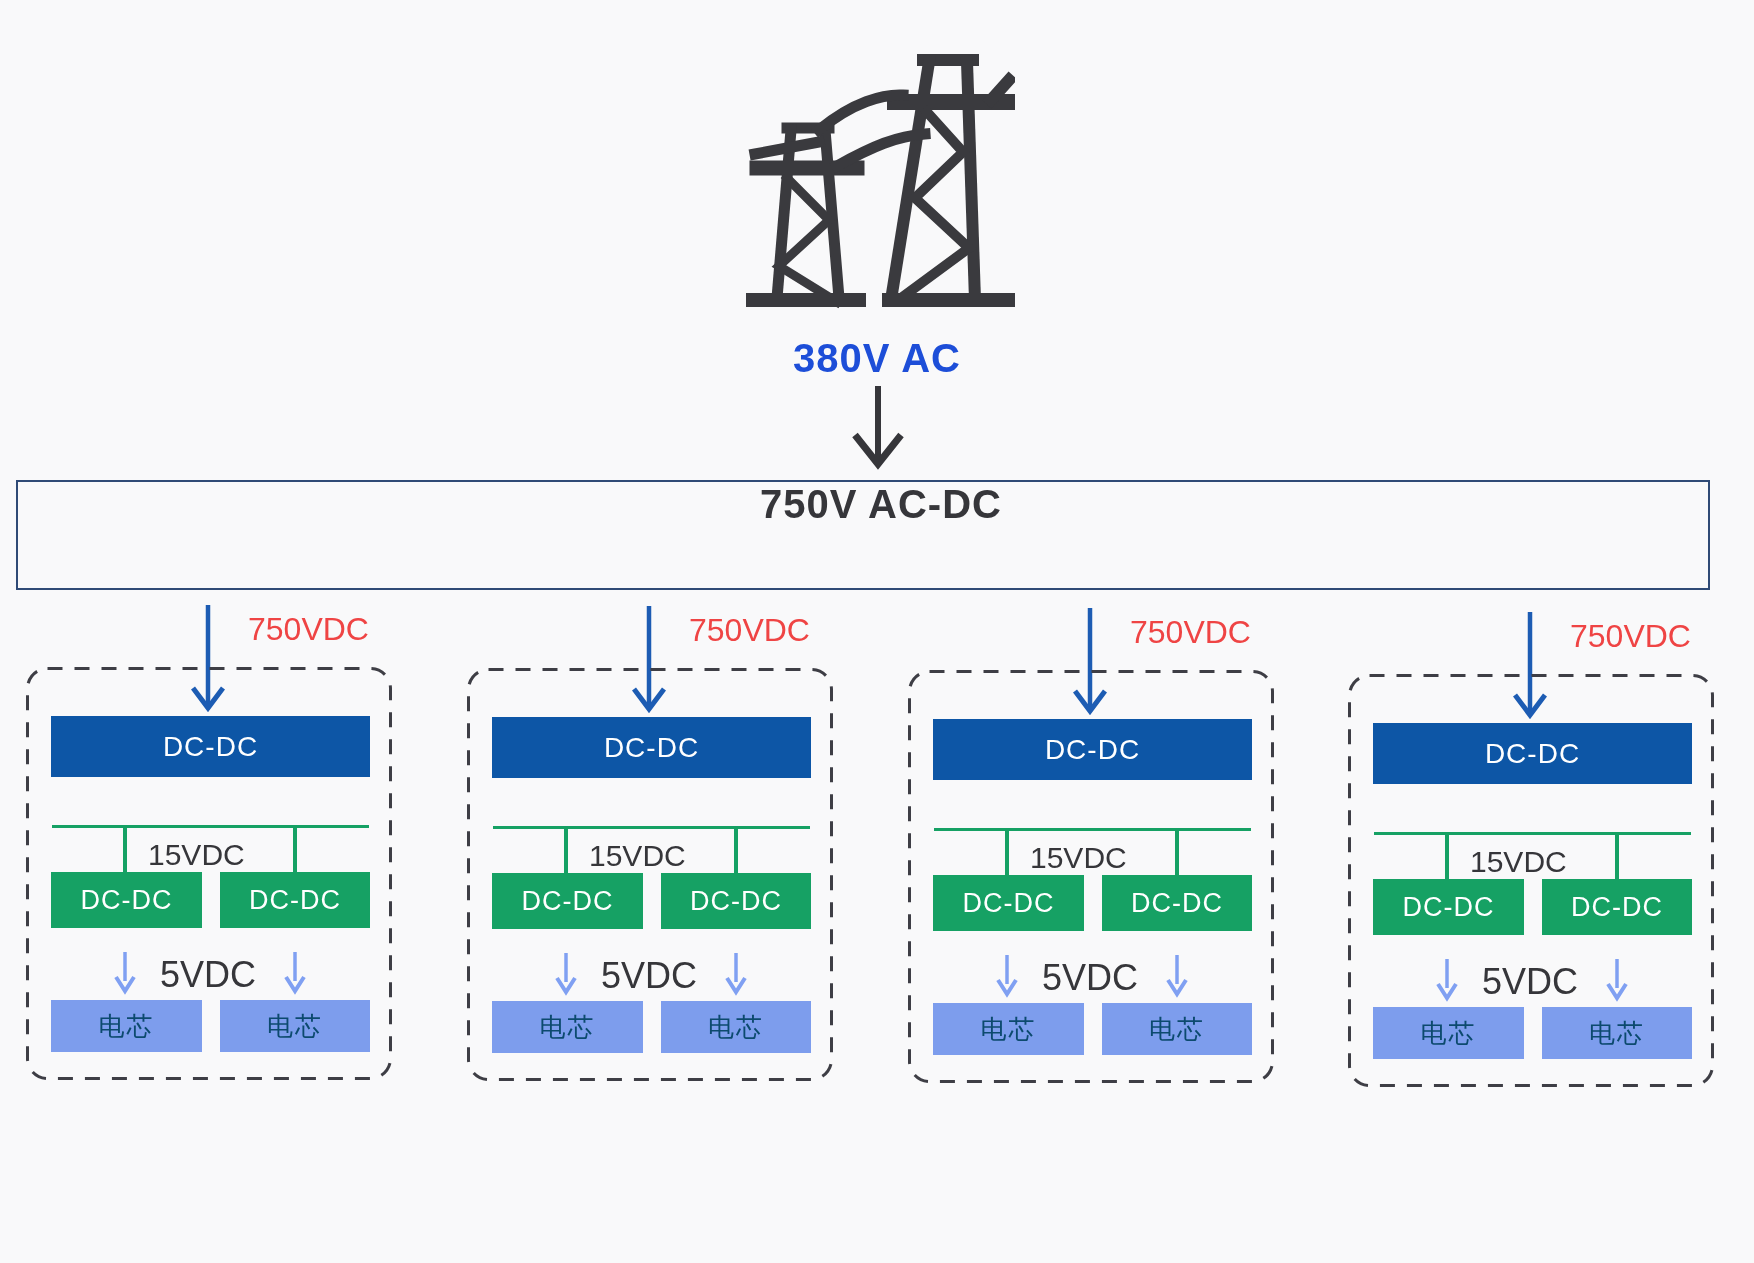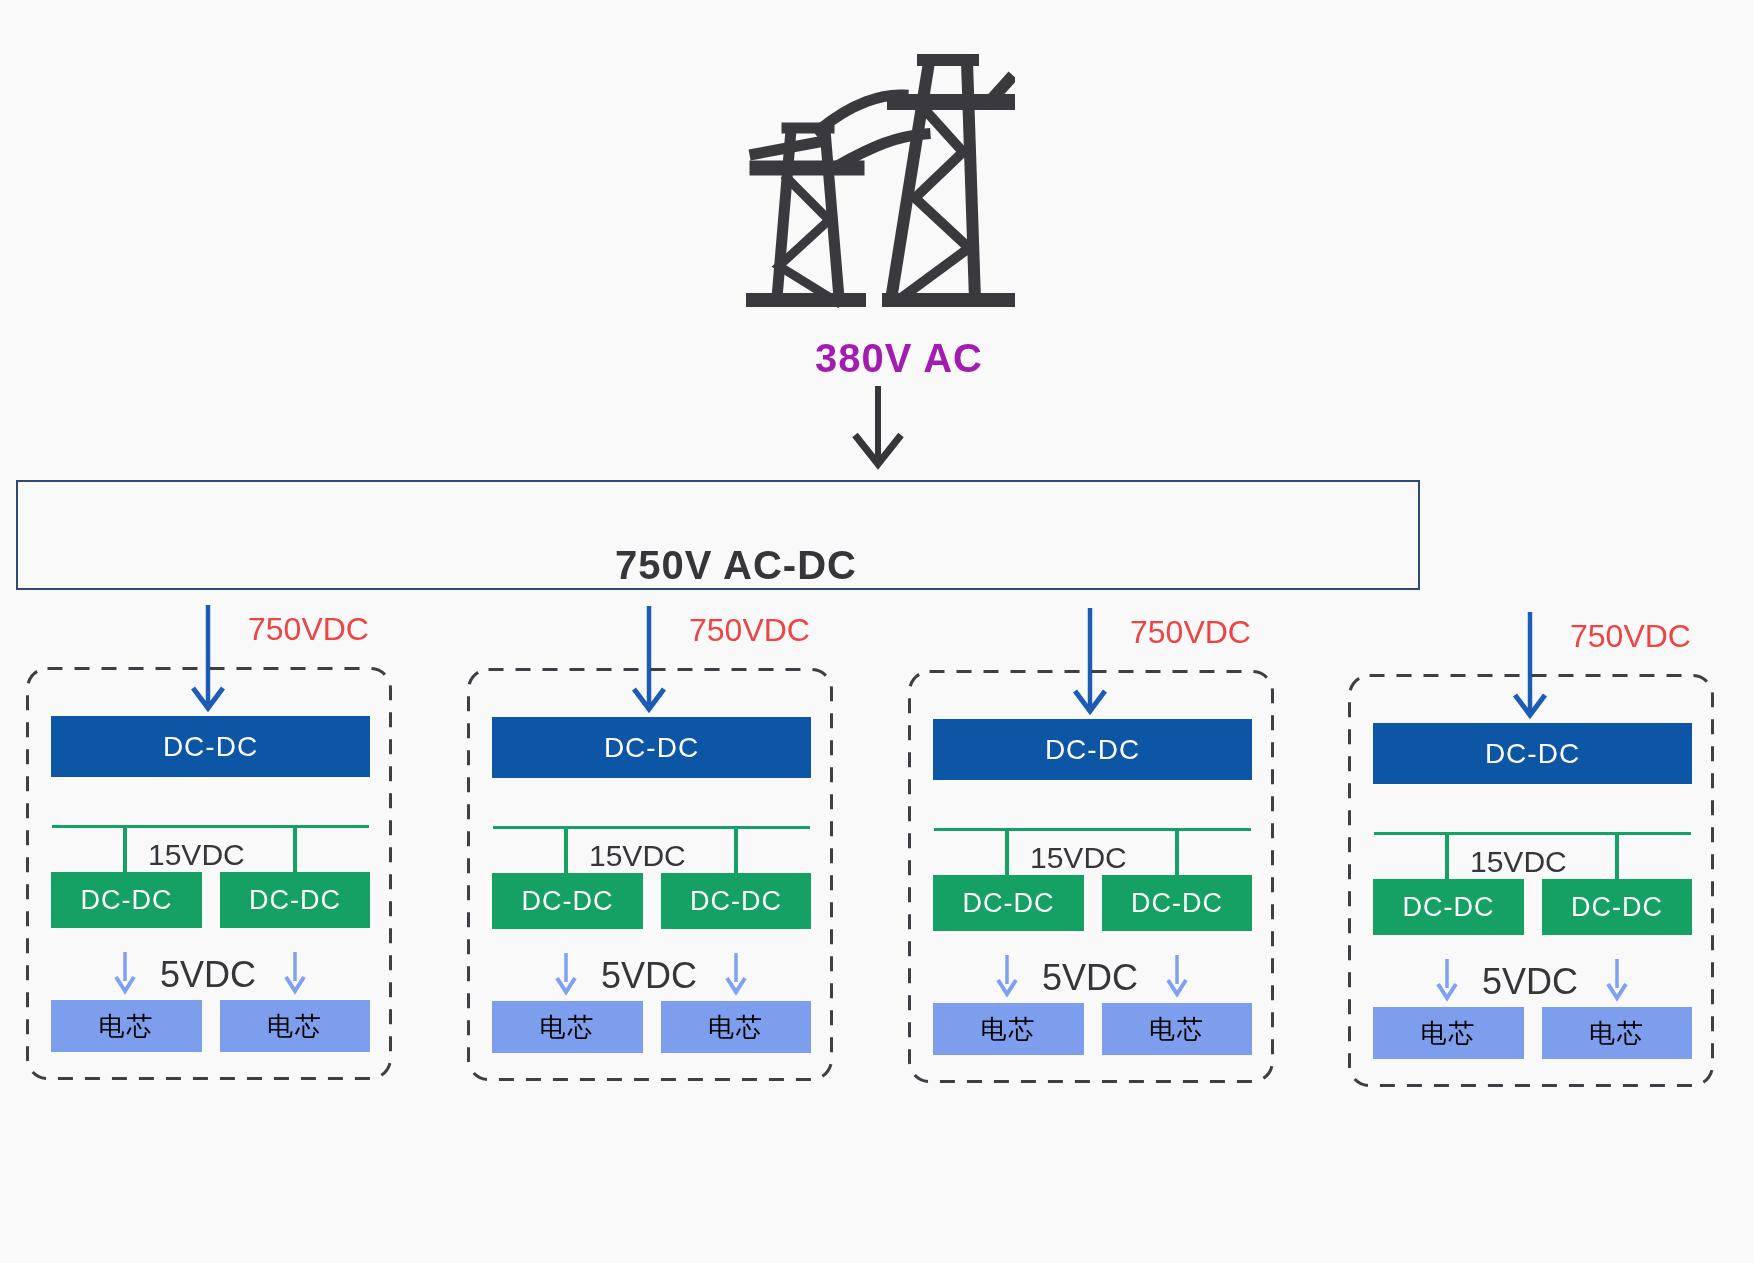--- a/index.html
+++ b/index.html
@@ -7,30 +7,30 @@
     width:1754px;height:1263px;
     background:#f9f9fa;
     font-family:"Liberation Sans","DejaVu Sans",sans-serif;
     color:#36363a;
   }
   .stage{position:relative;width:1754px;height:1263px;overflow:hidden;background:#f9f9fa;}
 
   
   .tower-svg{position:absolute;left:745px;top:50px;}
   .source-label{
-    position:absolute;left:649px;top:336px;width:500px;
-    text-align:center;font-size:40px;font-weight:bold;color:#a21caf;letter-spacing:1px;
+    position:absolute;left:627px;top:336px;width:500px;
+    text-align:center;font-size:40px;font-weight:bold;color:#1d4ed8;letter-spacing:1px;
   }
   .main-arrow{position:absolute;left:848px;top:384px;}
 
   
   .rectifier{
-    position:absolute;left:16px;top:480px;width:1404px;height:110px;
+    position:absolute;left:16px;top:480px;width:1694px;height:110px;
     border:2px solid #2f4a76;box-sizing:border-box;
-    display:flex;align-items:flex-end;justify-content:center;
+    display:flex;align-items:flex-start;justify-content:center;
     font-size:40px;font-weight:bold;color:#36363a;letter-spacing:1px;
     background:transparent;
     padding-left:36px;
   }
 
   
   .branch{position:absolute;width:366px;height:500px;}
   .b-arrow{position:absolute;left:160px;top:8px;}
   .b-inlabel{position:absolute;left:222px;top:16px;font-size:32px;color:#ef4444;white-space:nowrap;}
   .b-dash{position:absolute;left:0;top:72px;}
@@ -48,21 +48,21 @@
     position:absolute;top:277px;height:56px;background:#16a164;color:#fff;
     font-size:27px;font-weight:500;display:flex;align-items:center;justify-content:center;letter-spacing:1px;
   }
   .b-sub.sl{left:25px;width:151px;}
   .b-sub.sr{left:194px;width:150px;}
   .b-larrow{position:absolute;top:356px;}
   .b-larrow.ll{left:85px;}
   .b-larrow.lr{left:255px;}
   .b-lowlabel{position:absolute;left:120px;top:359px;width:124px;text-align:center;font-size:36px;color:#36363a;}
   .b-cell{
-    position:absolute;top:405px;height:52px;background:#7d9ded;color:#000000;
+    position:absolute;top:405px;height:52px;background:#7d9ded;color:#0c4a6e;
     font-size:26px;display:flex;align-items:center;justify-content:center;letter-spacing:2px;
   }
   .b-cell.cl{left:25px;width:151px;}
   .b-cell.cr{left:194px;width:150px;}
 </style>
 </head>
 <body>
 
 <div class="stage">
 

